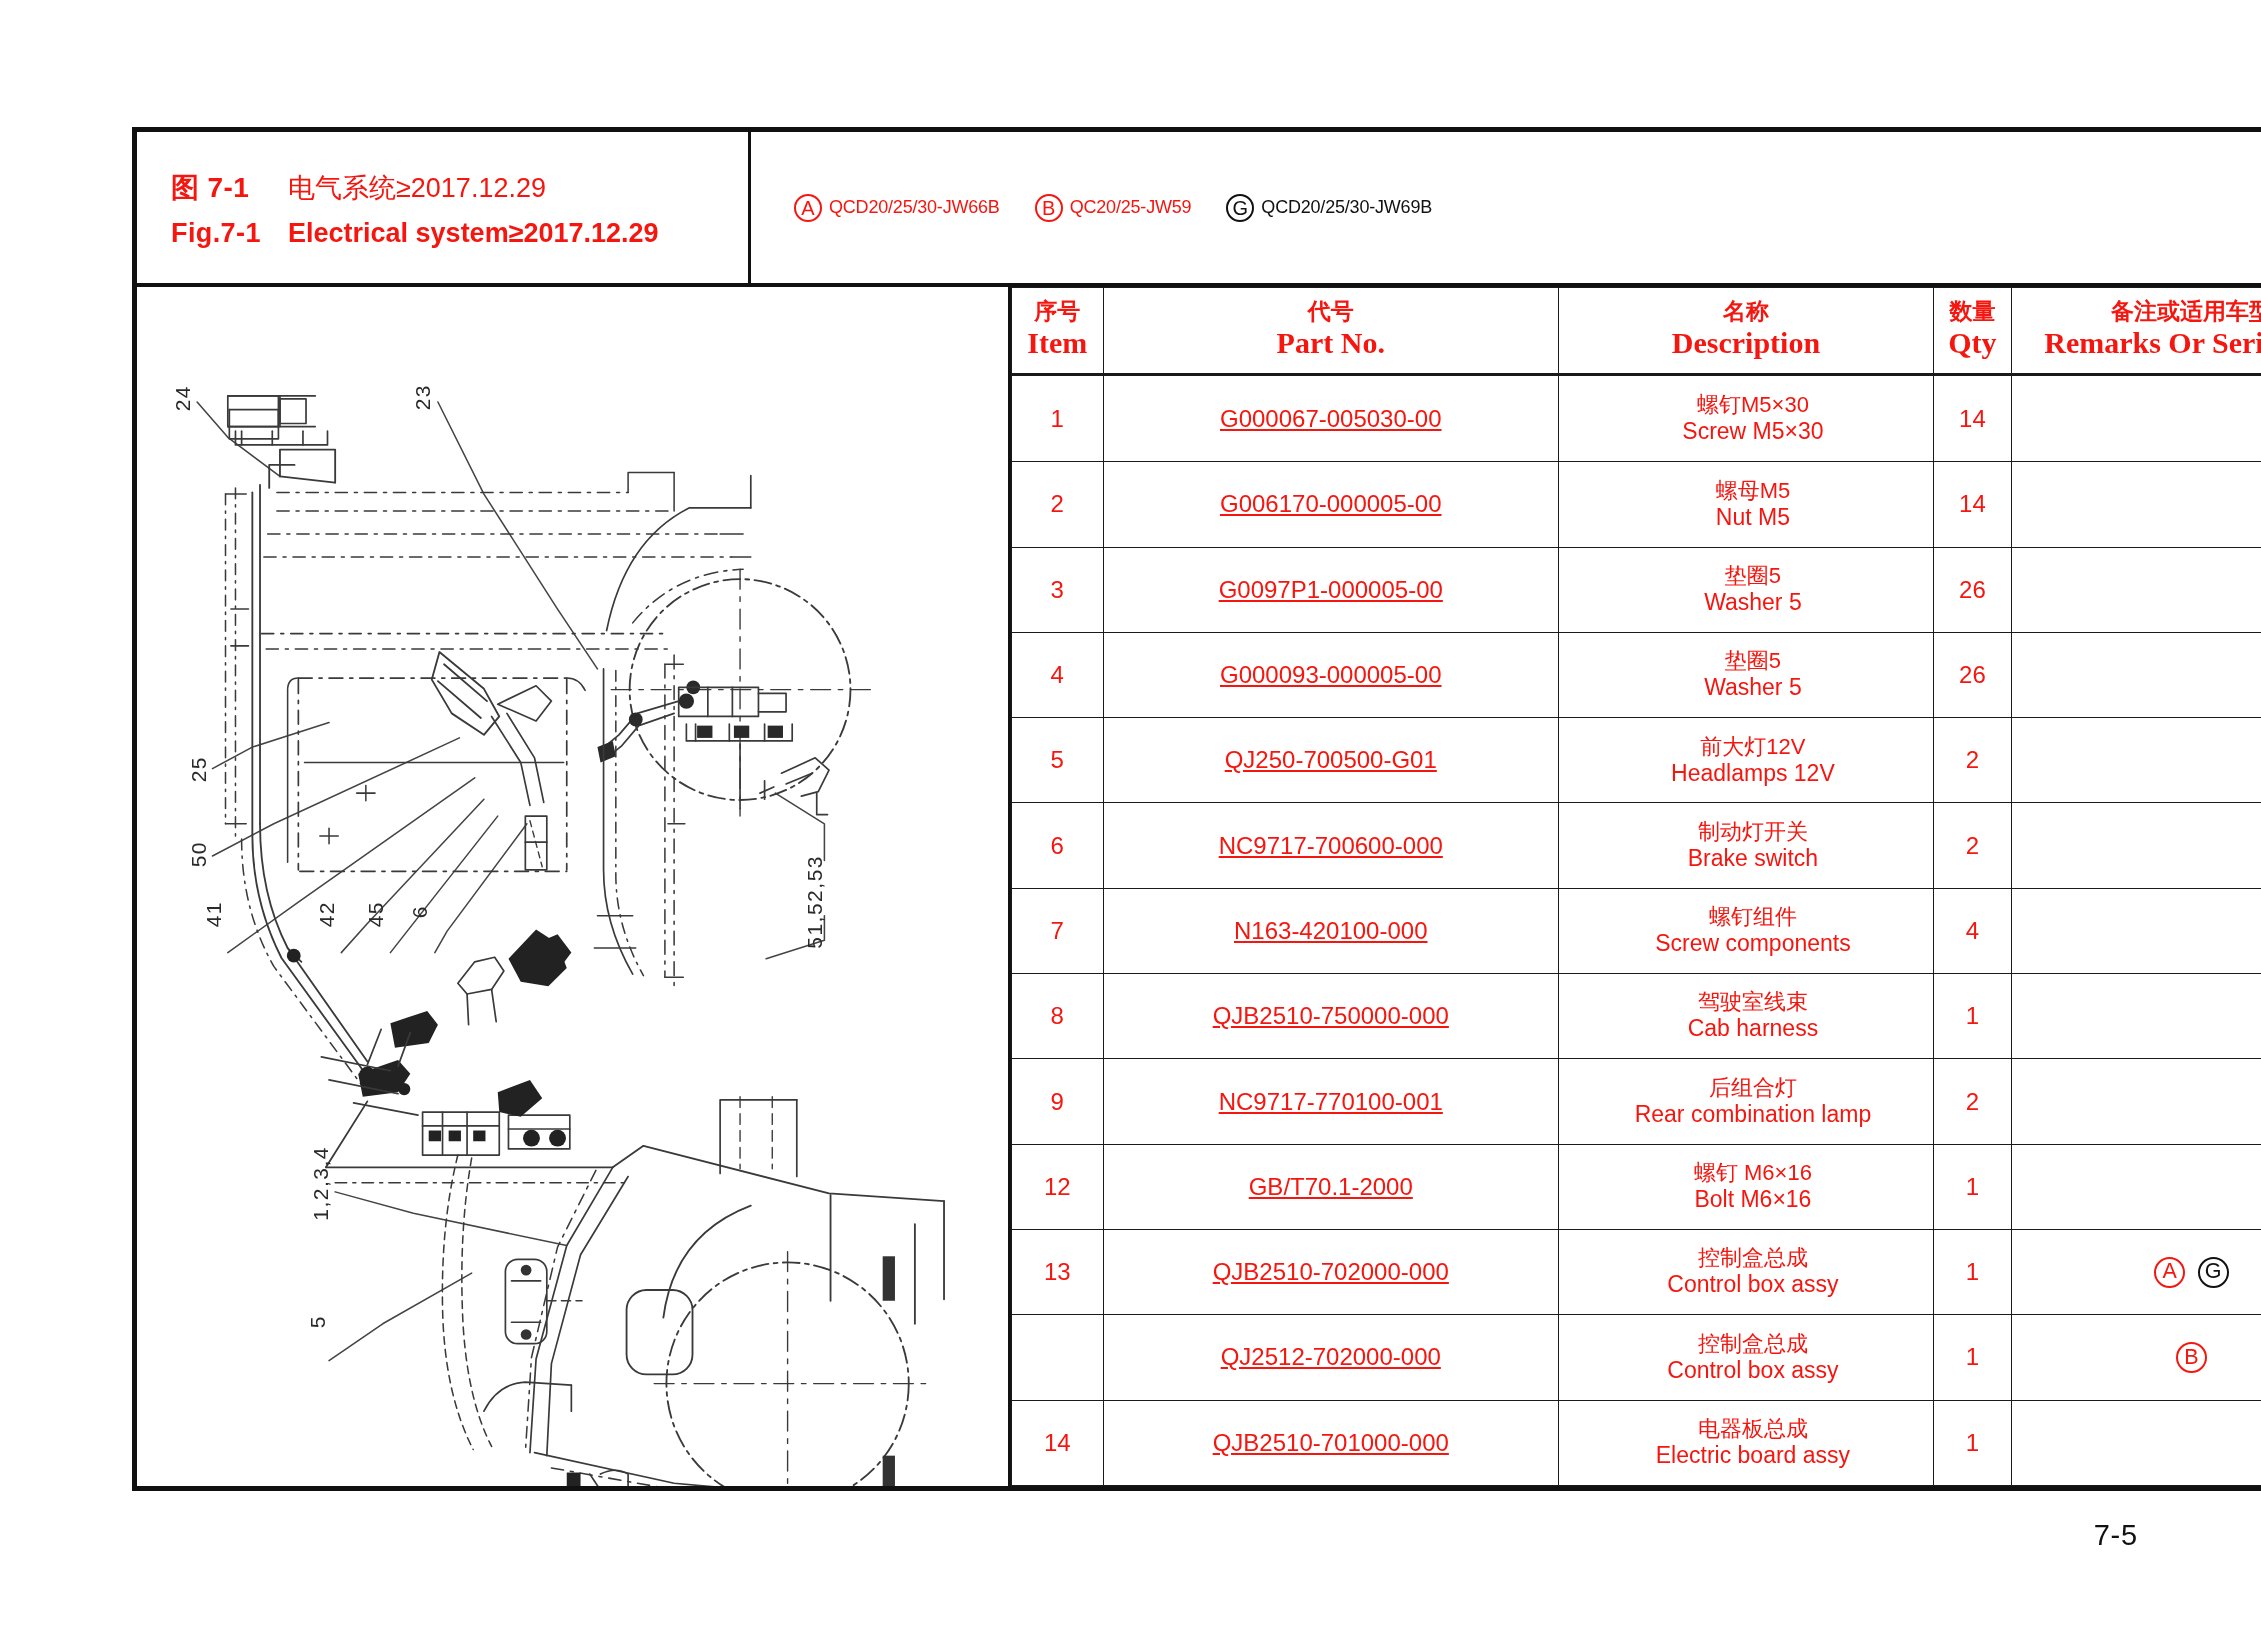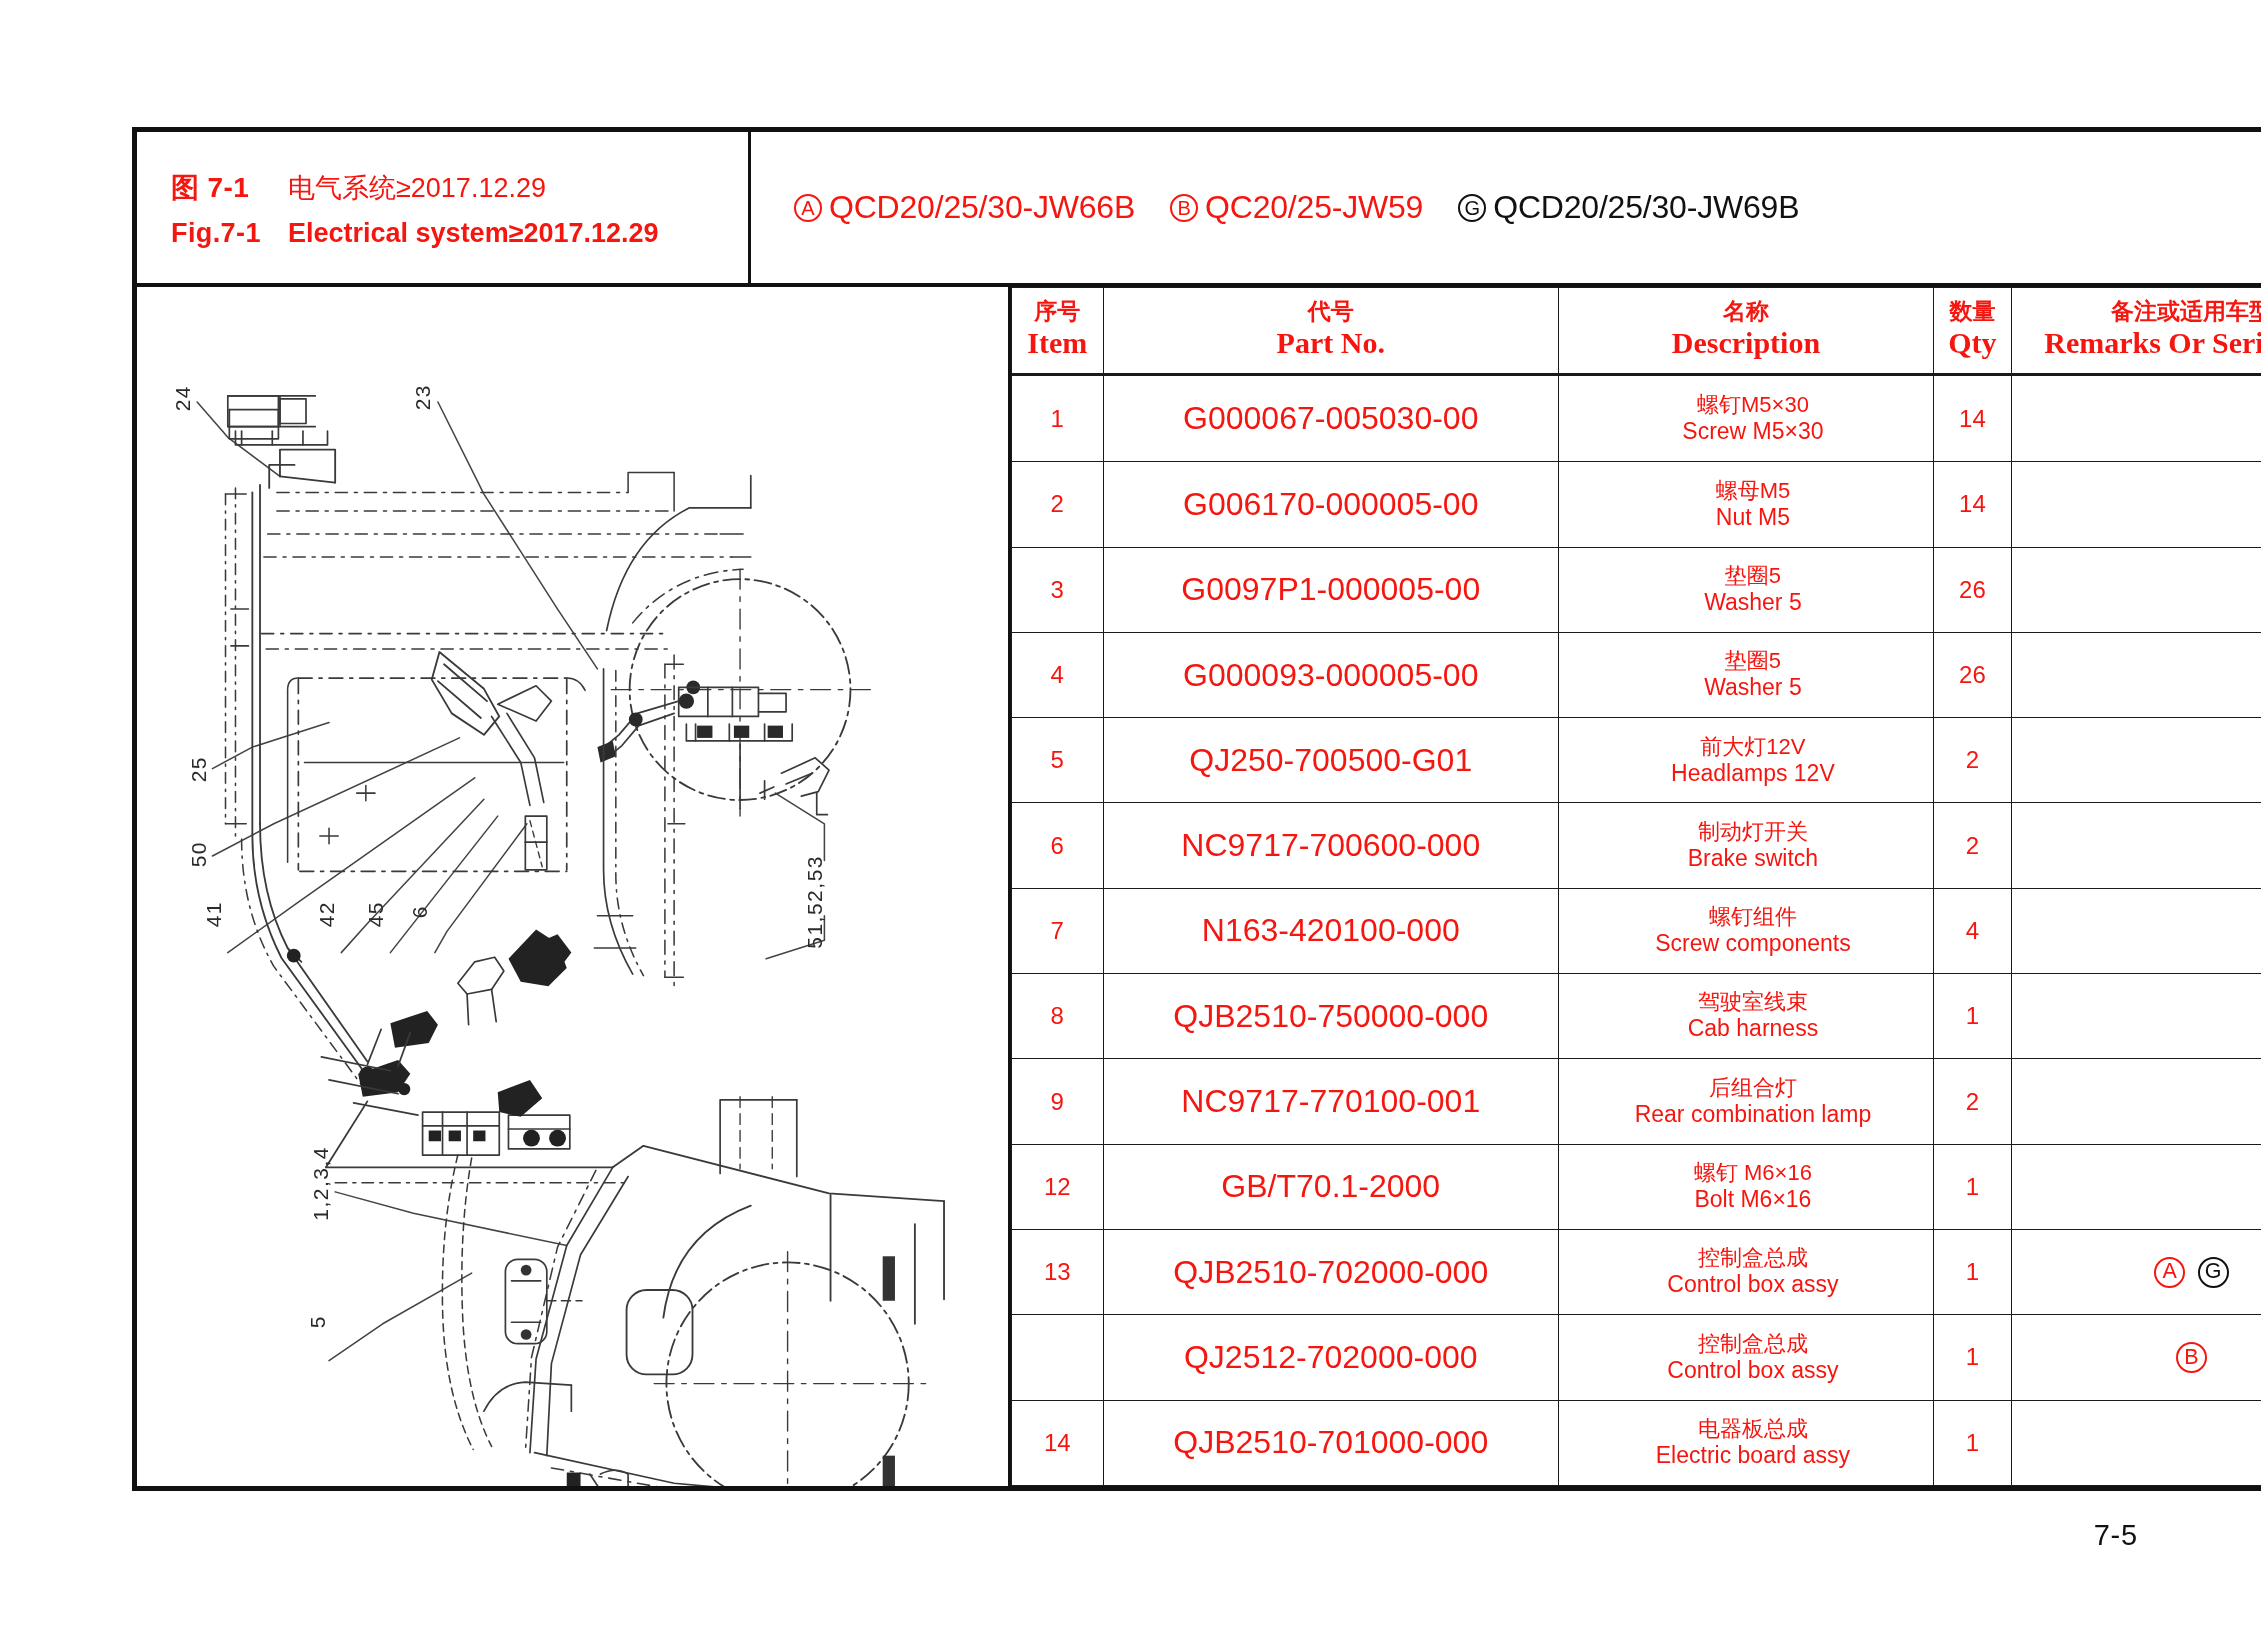--- a/index.html
+++ b/index.html
@@ -91,21 +91,21 @@
     height: 28px;
     border-radius: 50%;
     border: 2.3px solid currentColor;
     font-size: 20px;
     font-weight: normal;
     line-height: 1;
     box-sizing: border-box;
     flex: 0 0 auto;
   }
   .variant-code {
-    font-size: 32px;
+    font-size: 18px;
     letter-spacing: -0.2px;
   }
   .v-red { color: #f5160f; }
   .v-black { color: #111111; }
 
   
   #body-band {
     position: absolute;
     left: 0;
     top: 151px;
@@ -167,21 +167,21 @@
   .col-part   { width: 368px; }
   .col-desc   { width: 303px; }
   .col-qty    { width: 63px;  }
   .col-rem    { width: 291px; }
 
   .th-cn { font-size: 23px; display: block; line-height: 1.15; }
   .th-en { font-size: 30px; display: block; line-height: 1.2; font-weight: bold; }
   th { padding: 10.7px 3.1px 12.3px 3.1px !important; font-family: Liberation Serif, serif; }
 
   .cell-item { font-size: 24px; }
-  .cell-part { font-size: 32px; letter-spacing: 0px; }
+  .cell-part { font-size: 24px; letter-spacing: 0px; text-decoration: underline; }
   .cell-qty  { font-size: 24px; }
   .desc-cell { text-align: left; padding-left: 14px !important; }
   .d-cn { display: block; font-size: 22px; line-height: 1.18; }
   .d-en { display: block; font-size: 23px; line-height: 1.2; }
   .rem-cell { padding: 0 !important; }
   .rem-inner {
     display: flex;
     align-items: center;
     justify-content: center;
     gap: 12.3px;

